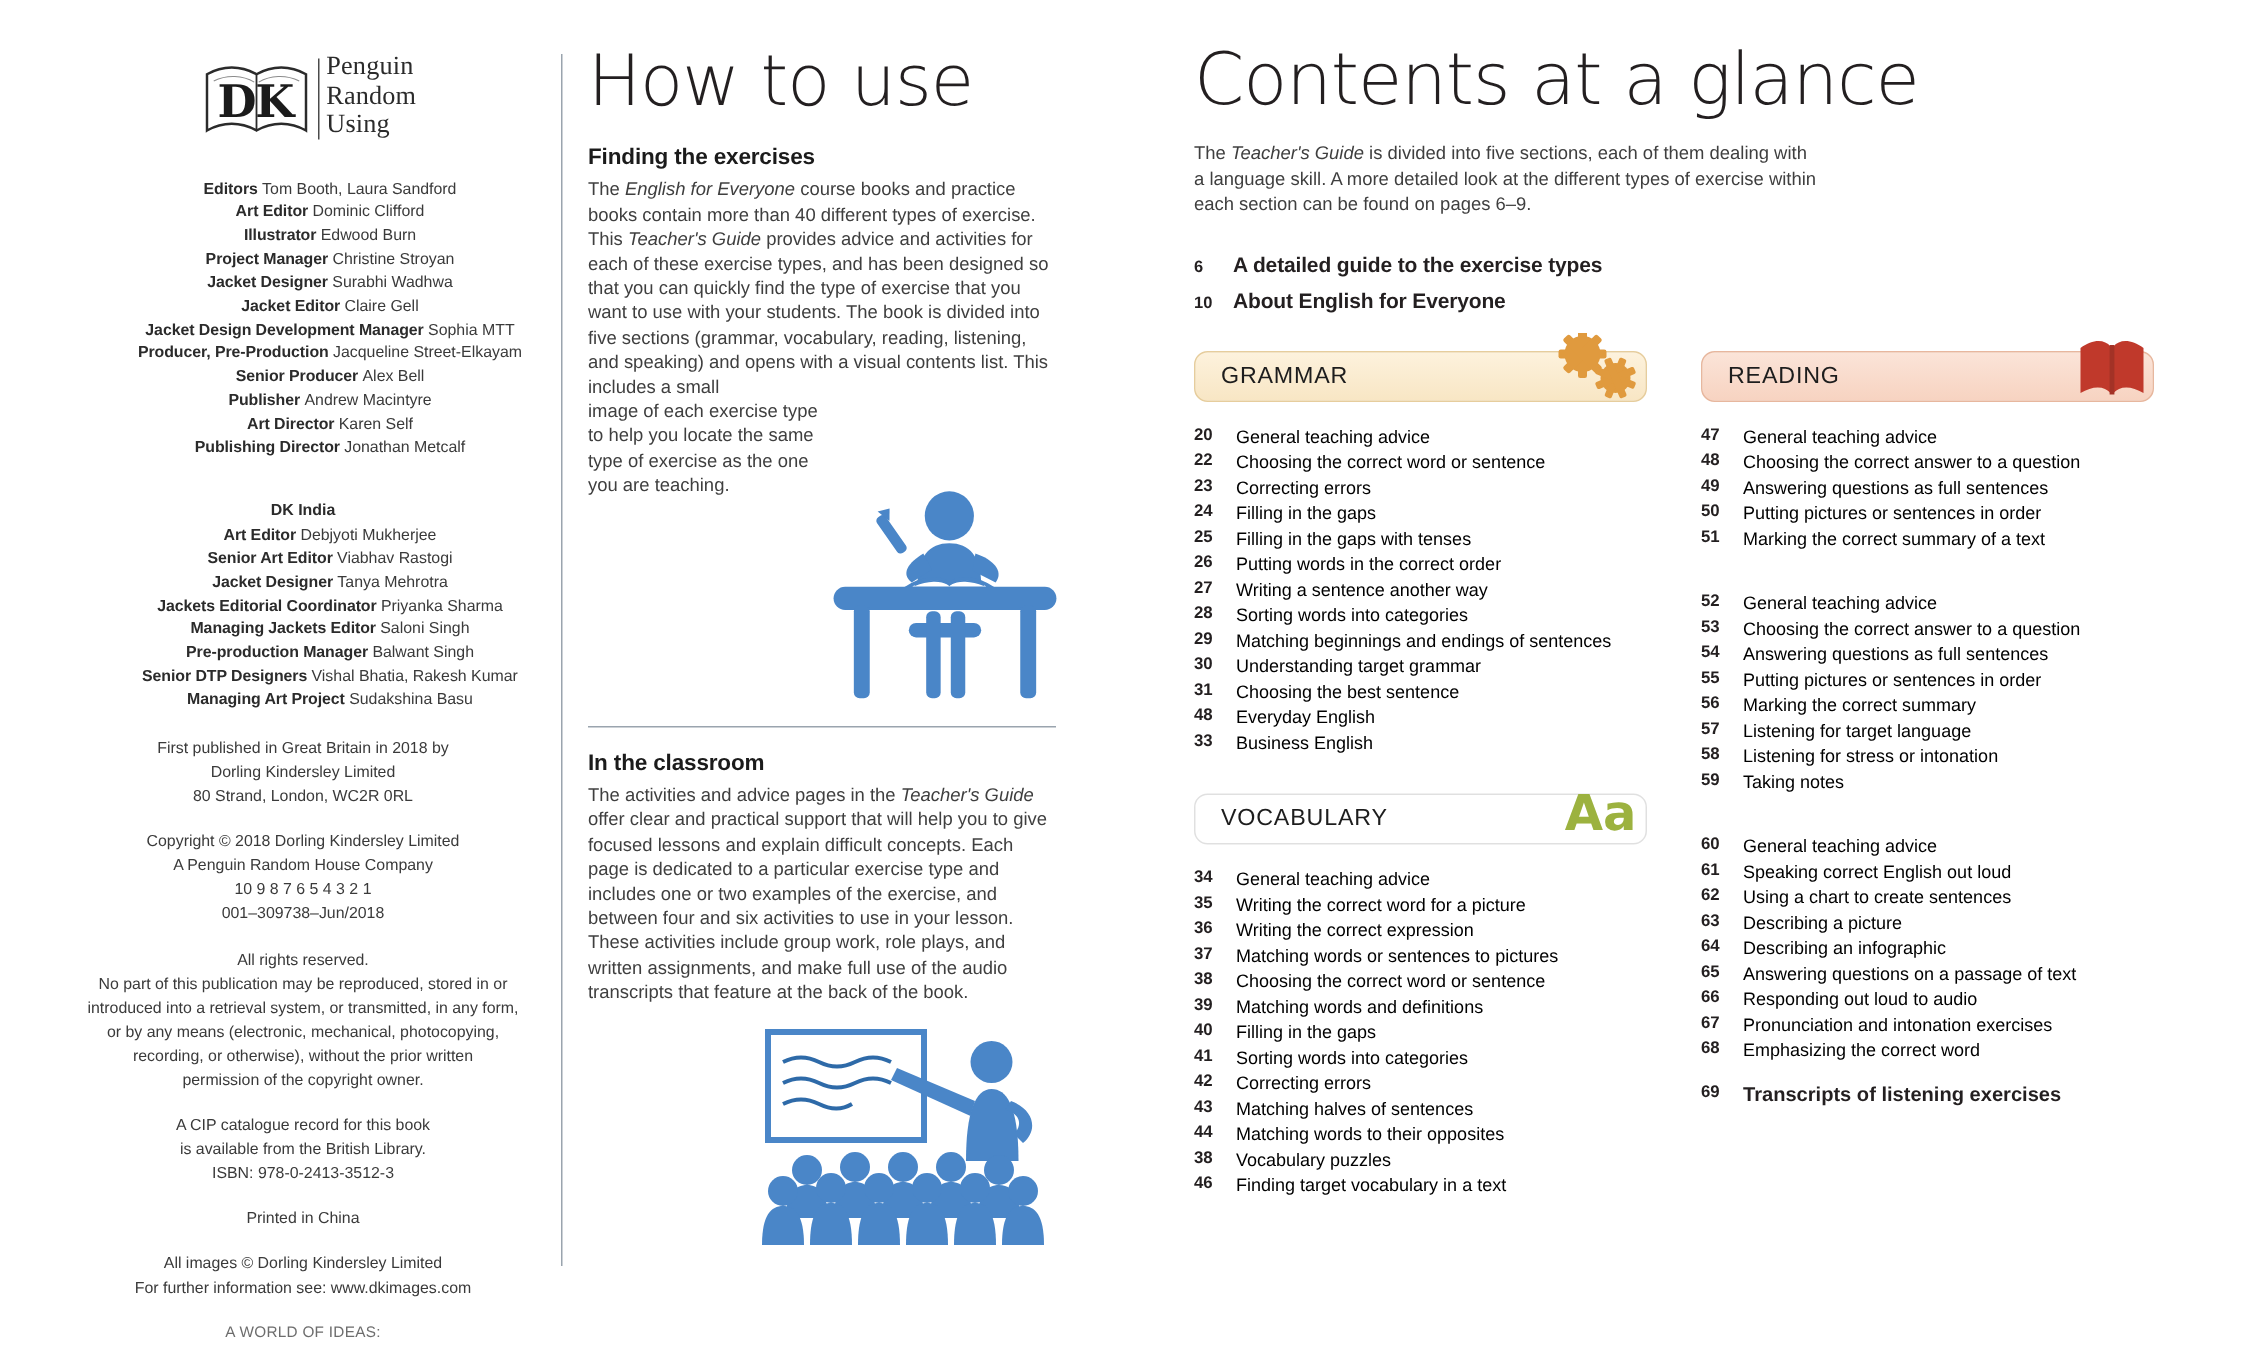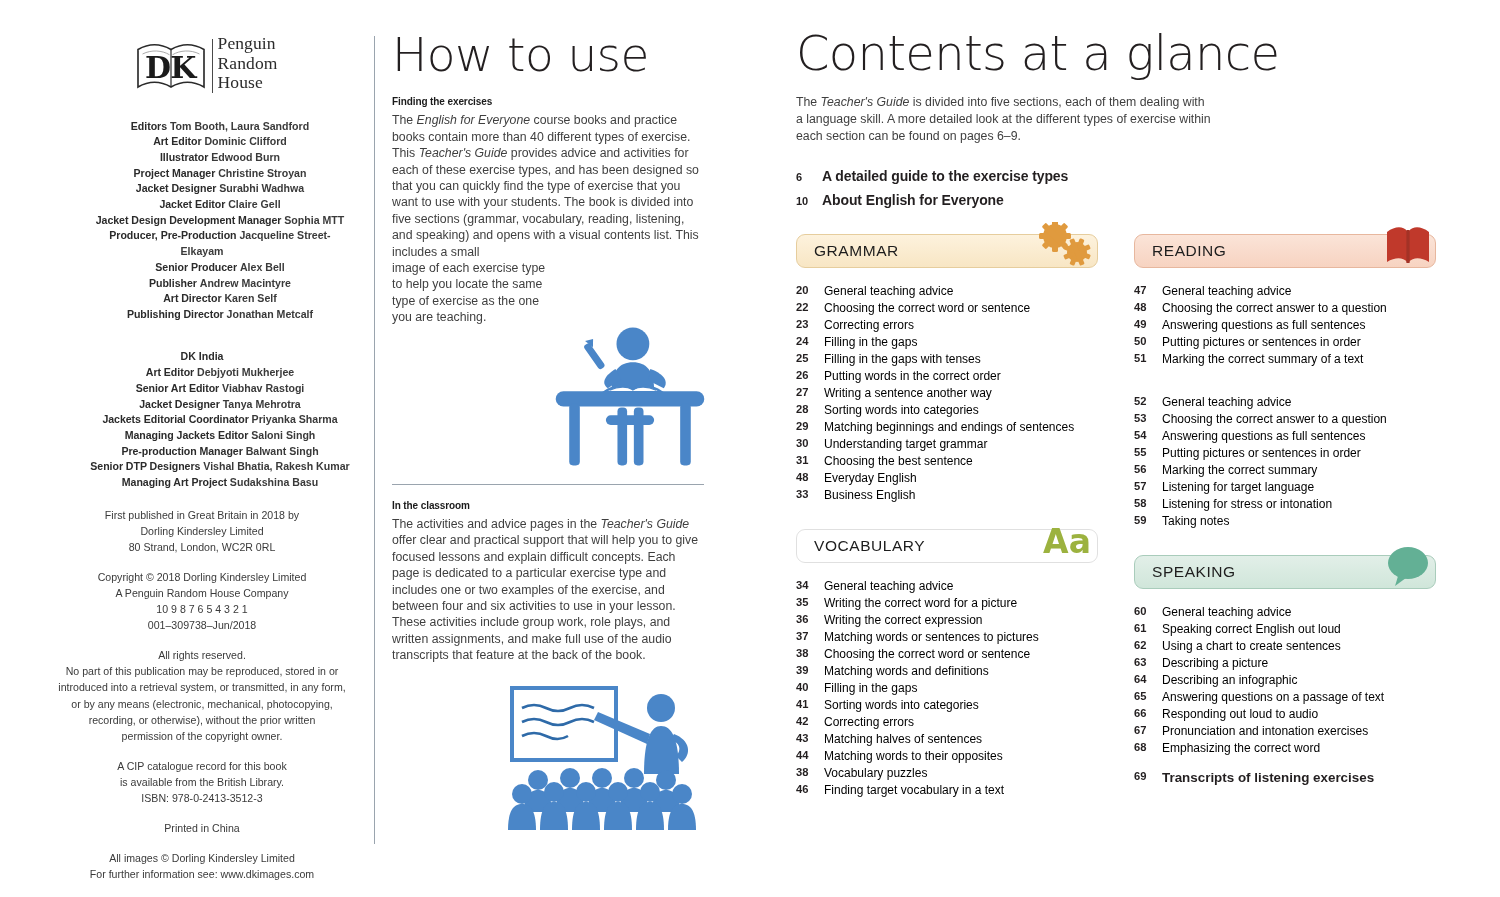--- a/index.html
+++ b/index.html
@@ -61,21 +61,21 @@
     line-height: 1.48;
     color: #2b2b2b;
   }
   .credit-line { white-space: normal; }
   .credit-line .role {
     font-weight: bold;
     letter-spacing: -0.05px;
     margin-left: 36px;
   }
   .credit-line .who {
-    font-weight: bold;
+    font-weight: normal;
     color: #3a3a3a;
   }
 
   .block-gap { height: 16px; }
   .para-block {
     font-size: 10.6px;
     line-height: 1.52;
     color: #3a3a3a;
   }
   .para-block + .para-block { margin-top: 14px; }
@@ -117,21 +117,21 @@
   .display-head {
     font-family: "DejaVu Sans", sans-serif;
     font-weight: 300;
     font-size: 47px;
     line-height: 1.07;
     letter-spacing: -0.6px;
     color: #231f20;
     margin: 0 0 16px 0;
   }
   .sub-head {
-    font-size: 10px;
+    font-size: 15px;
     font-weight: bold;
     color: #1b1b1b;
     margin: 0 0 5px 0;
     letter-spacing: -0.1px;
   }
   .body-copy {
     font-size: 12.3px;
     line-height: 1.335;
     color: #3f3f3f;
     margin: 0;
@@ -297,21 +297,21 @@
           <path d="M48 14 L48 64" stroke="#2b2b2b" stroke-width="1.6" fill="none"></path>
           <path d="M10 20 C22 14, 36 15, 46 21" stroke="#8c8c8c" stroke-width="1" fill="none"></path>
           <path d="M50 21 C60 15, 74 14, 86 20" stroke="#8c8c8c" stroke-width="1" fill="none"></path>
           <text x="47" y="52" text-anchor="middle" font-family="DejaVu Serif, serif" font-size="40" font-weight="bold" fill="#1b1b1b" letter-spacing="-1">DK</text>
         </svg>
       </div>
       <div class="dk-divider-v"></div>
       <div class="prh-text">
         <div>Penguin</div>
         <div>Random</div>
-        <div>House</div>
+        <div>Using</div>
       </div>
     </div>
 
     <div class="credit-block" id="credits-uk">
         <div class="credit-line"><span class="role">Editors </span><span class="who">Tom Booth, Laura Sandford</span></div>
         <div class="credit-line"><span class="role">Art Editor </span><span class="who">Dominic Clifford</span></div>
         <div class="credit-line"><span class="role">Illustrator </span><span class="who">Edwood Burn</span></div>
         <div class="credit-line"><span class="role">Project Manager </span><span class="who">Christine Stroyan</span></div>
         <div class="credit-line"><span class="role">Jacket Designer </span><span class="who">Surabhi Wadhwa</span></div>
         <div class="credit-line"><span class="role">Jacket Editor </span><span class="who">Claire Gell</span></div>
@@ -682,27 +682,20 @@
                 <span class="num">58</span>
                 <span class="txt">Listening for stress or intonation</span>
               </li>
               <li class="toc-row">
                 <span class="num">59</span>
                 <span class="txt">Taking notes</span>
               </li>
             </ul>
           </div>
           <div class="panel">
-            <div class="banner b-speaking">
-              <span class="banner-title">SPEAKING</span>
-              <span class="banner-icon"><svg width="52" height="44" viewBox="0 0 52 44">
-                  <ellipse cx="27" cy="20" rx="20" ry="16" fill="#63b095"></ellipse>
-                  <path d="M18 30 L14 43 L29 32 Z" fill="#63b095"></path>
-                </svg></span>
-            </div>
             <ul class="toc-list">
               <li class="toc-row">
                 <span class="num">60</span>
                 <span class="txt">General teaching advice</span>
               </li>
               <li class="toc-row">
                 <span class="num">61</span>
                 <span class="txt">Speaking correct English out loud</span>
               </li>
               <li class="toc-row">

